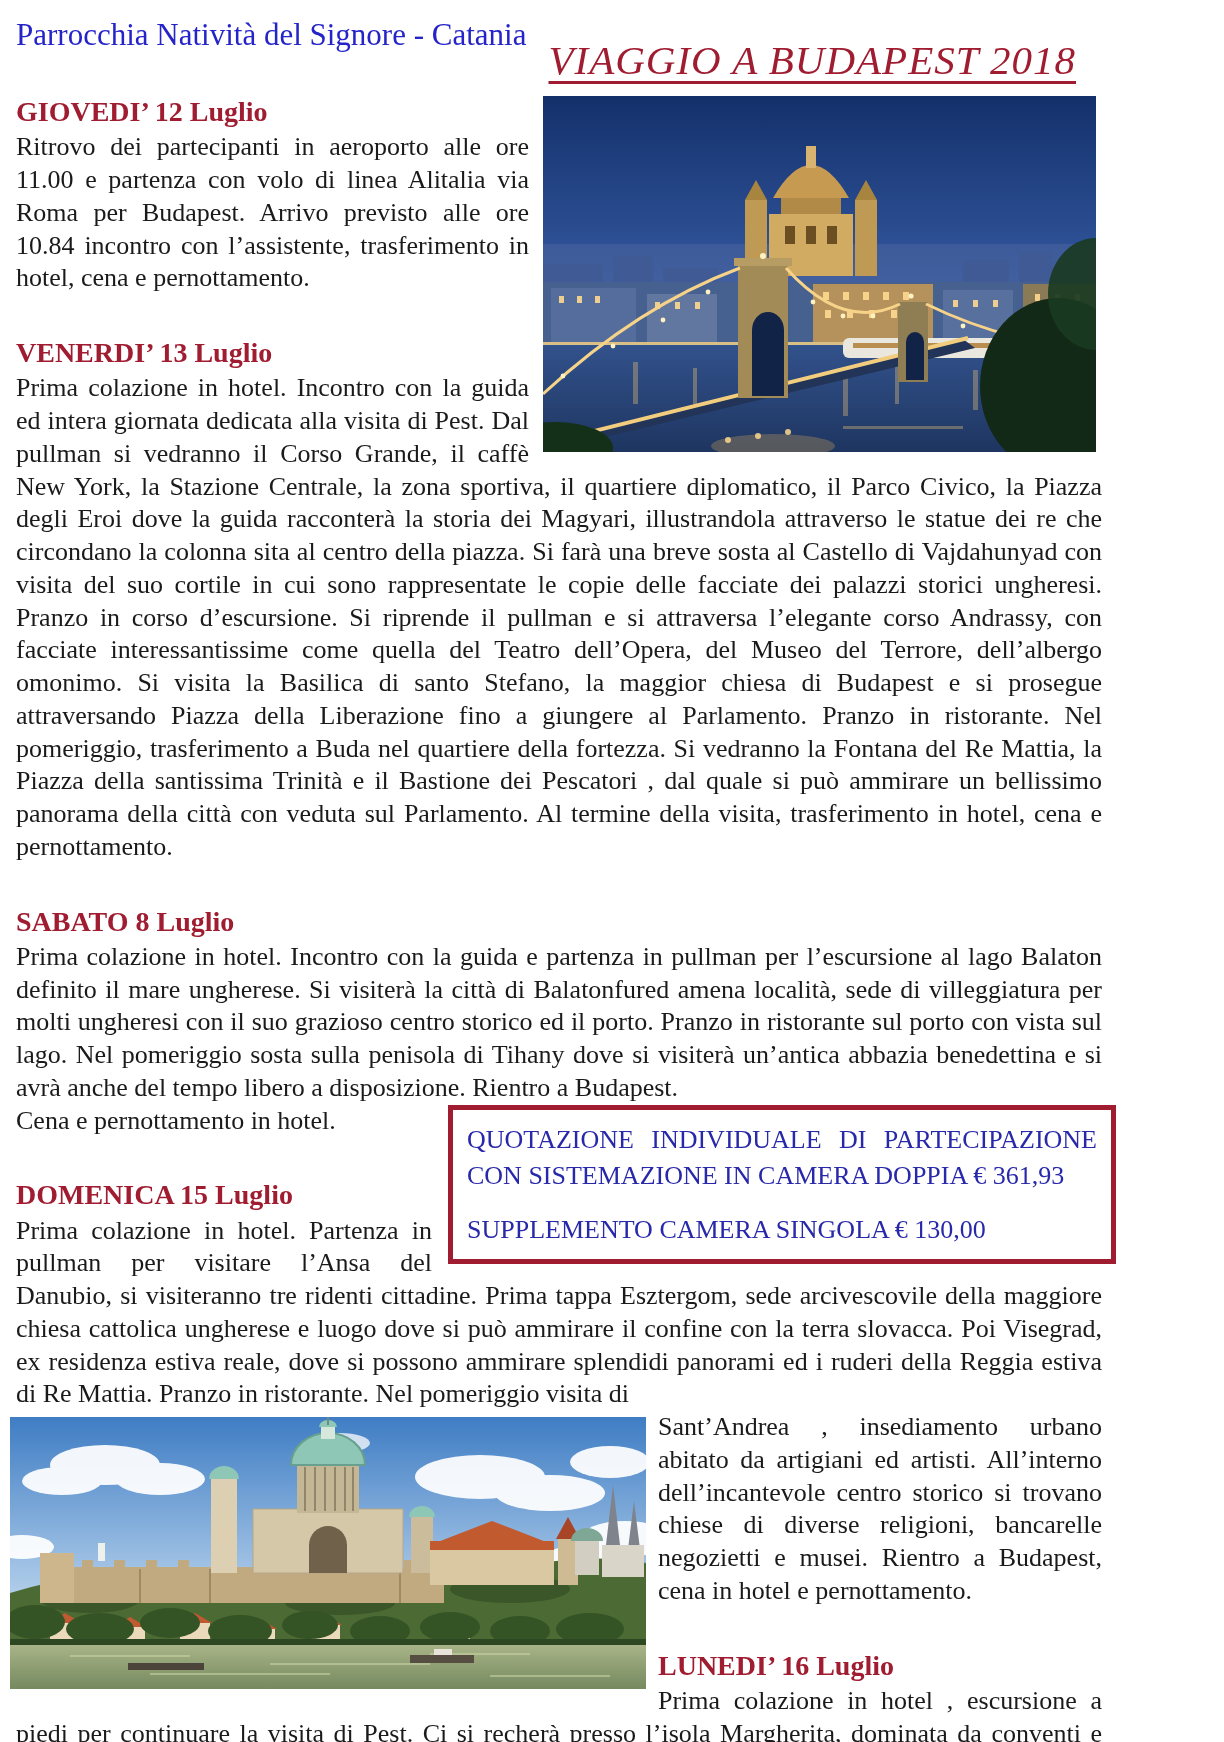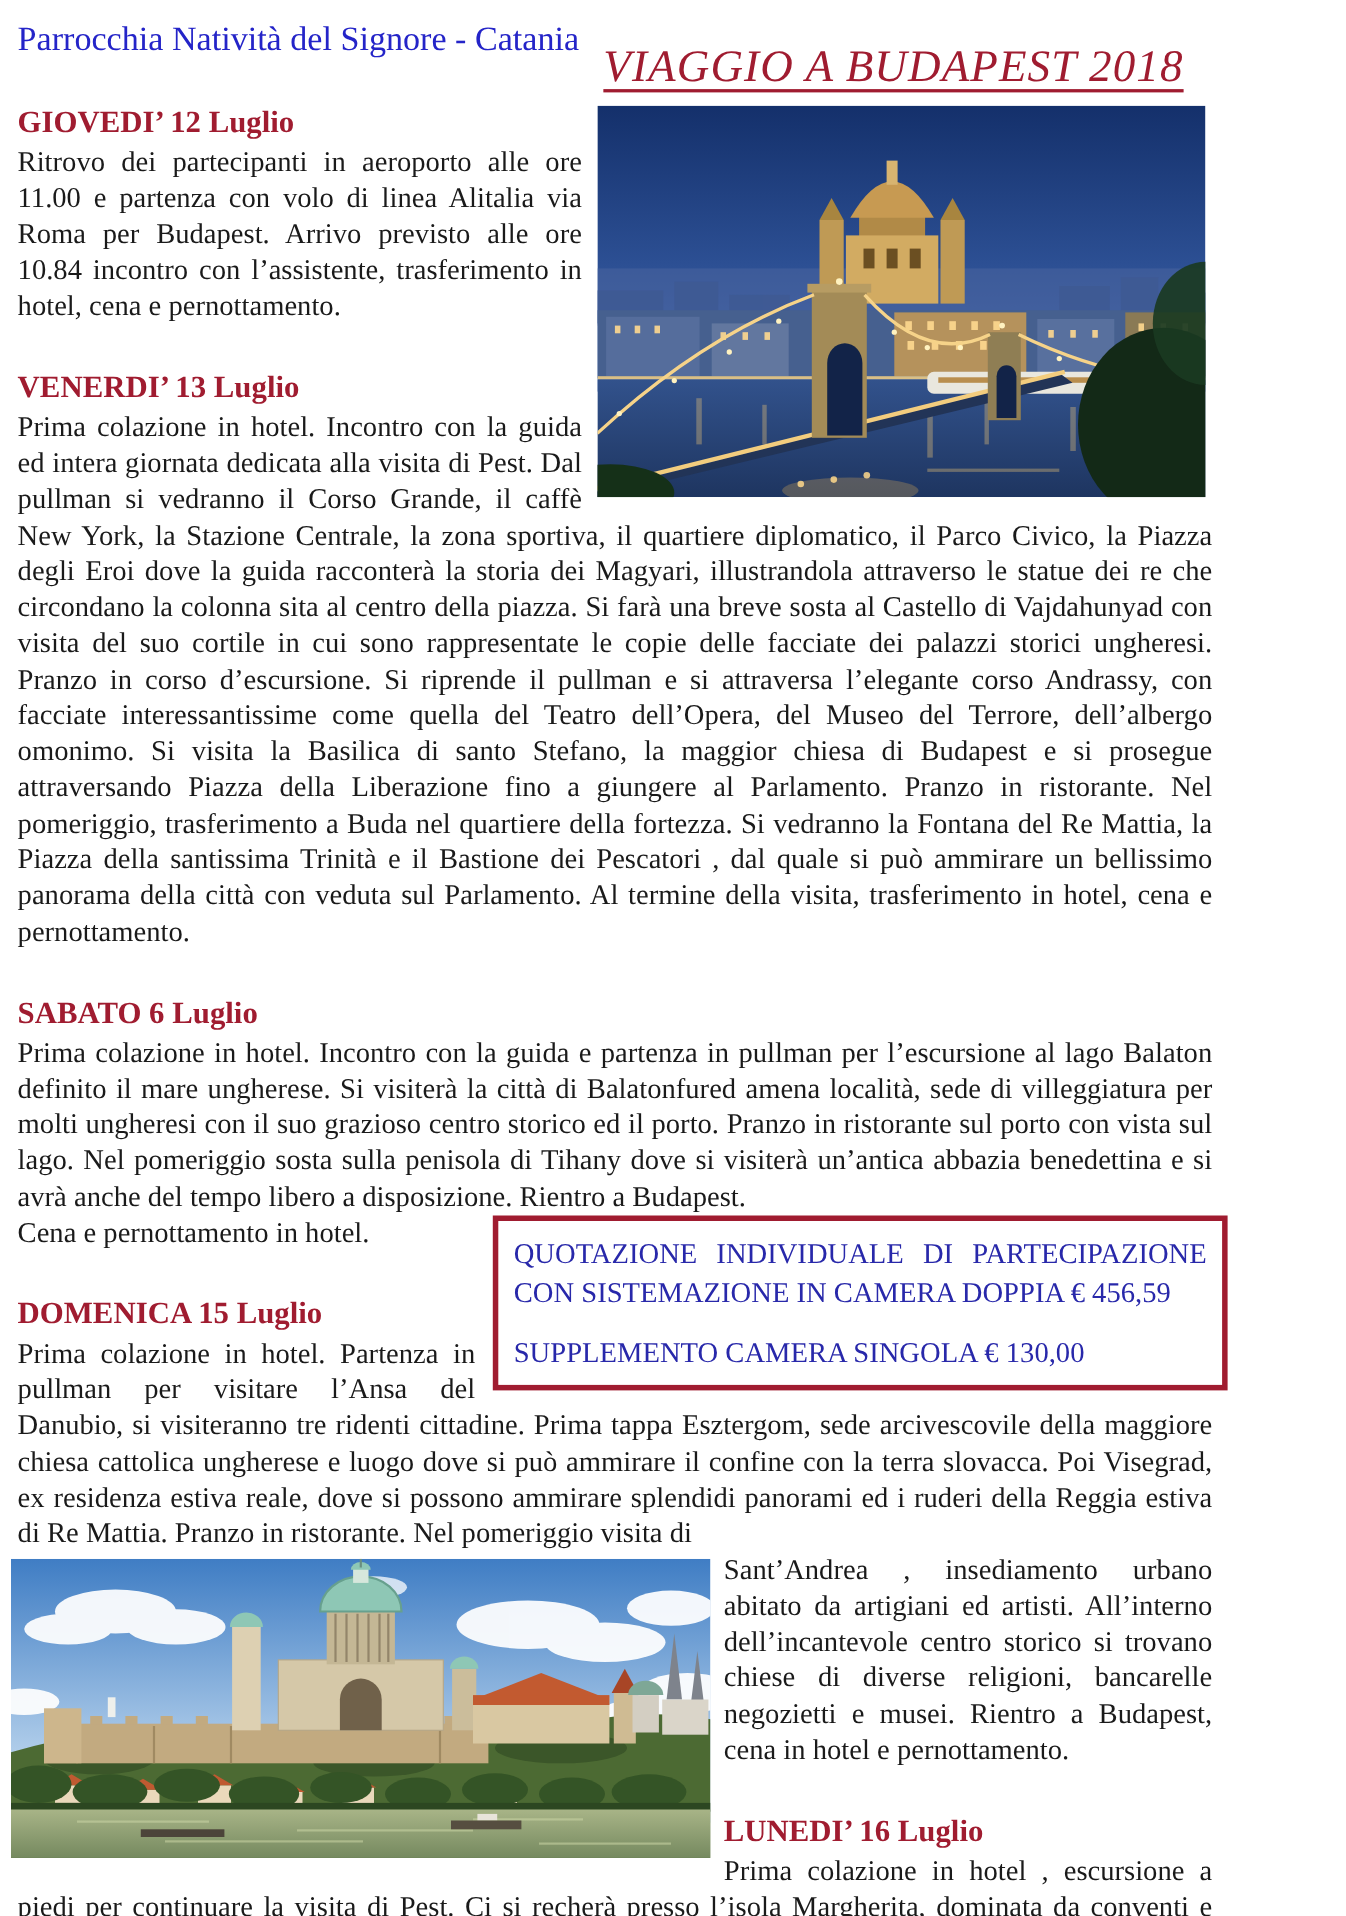--- a/index.html
+++ b/index.html
@@ -170,25 +170,25 @@
           </g>
       </svg>
     </div>
 
     <h2 class="day first">GIOVEDI’ 12 Luglio</h2>
     <p>Ritrovo dei partecipanti in aeroporto alle ore 11.00 e partenza con volo di linea Alitalia via Roma per Budapest. Arrivo previsto alle ore 10.84 incontro con l’assistente, trasferimento in hotel, cena e pernottamento.</p>
 
     <h2 class="day">VENERDI’ 13 Luglio</h2>
     <p>Prima colazione in hotel. Incontro con la guida ed intera giornata dedicata alla visita di Pest. Dal pullman si vedranno il Corso Grande, il caffè New York, la Stazione Centrale, la zona sportiva, il quartiere diplomatico, il Parco Civico, la Piazza degli Eroi dove la guida racconterà la storia dei Magyari, illustrandola attraverso le statue dei re che circondano la colonna sita al centro della piazza. Si farà una breve sosta al Castello di Vajdahunyad con visita del suo cortile in cui sono rappresentate le copie delle facciate dei palazzi storici ungheresi. Pranzo in corso d’escursione. Si riprende il pullman e si attraversa l’elegante corso Andrassy, con facciate interessantissime come quella del Teatro dell’Opera, del Museo del Terrore, dell’albergo omonimo. Si visita la Basilica di santo Stefano, la maggior chiesa di Budapest e si prosegue attraversando Piazza della Liberazione fino a giungere al Parlamento. Pranzo in ristorante. Nel pomeriggio, trasferimento a Buda nel quartiere della fortezza. Si vedranno la Fontana del Re Mattia, la Piazza della santissima Trinità e il Bastione dei Pescatori , dal quale si può ammirare un bellissimo panorama della città con veduta sul Parlamento. Al termine della visita, trasferimento in hotel, cena e pernottamento.</p>
 
-    <h2 class="day">SABATO 6 Luglio</h2>
+    <h2 class="day">SABATO 8 Luglio</h2>
     <p>Prima colazione in hotel. Incontro con la guida e partenza in pullman per l’escursione al lago Balaton definito il mare ungherese. Si visiterà la città di Balatonfured amena località, sede di villeggiatura per molti ungheresi con il suo grazioso centro storico ed il porto. Pranzo in ristorante sul porto con vista sul lago. Nel pomeriggio sosta sulla penisola di Tihany dove si visiterà un’antica abbazia benedettina e si avrà anche del tempo libero a disposizione. Rientro a Budapest.</p>
 
     <div class="quote-box">
-      <p class="q1">QUOTAZIONE  INDIVIDUALE  DI  PARTECIPAZIONE CON SISTEMAZIONE IN CAMERA DOPPIA € 456,59</p>
+      <p class="q1">QUOTAZIONE  INDIVIDUALE  DI  PARTECIPAZIONE CON SISTEMAZIONE IN CAMERA DOPPIA € 361,93</p>
       <p class="q2">SUPPLEMENTO CAMERA SINGOLA € 130,00</p>
     </div>
     <p class="sabato-closing">Cena e pernottamento in hotel.</p>
 
     <h2 class="day">DOMENICA 15 Luglio</h2>
     <p>Prima colazione in hotel. Partenza in pullman per visitare l’Ansa del Danubio, si visiteranno tre ridenti cittadine. Prima tappa Esztergom, sede arcivescovile della maggiore chiesa cattolica ungherese e luogo dove si può ammirare il confine con la terra slovacca. Poi Visegrad, ex residenza estiva reale, dove si possono ammirare splendidi panorami ed i ruderi della Reggia estiva di Re Mattia. Pranzo in ristorante. Nel pomeriggio visita di</p>
 
     <div class="photo photo2" role="img" aria-label="Basilica di Esztergom sul Danubio">
       <svg viewBox="0 0 636 272" preserveAspectRatio="none">
         <defs>

